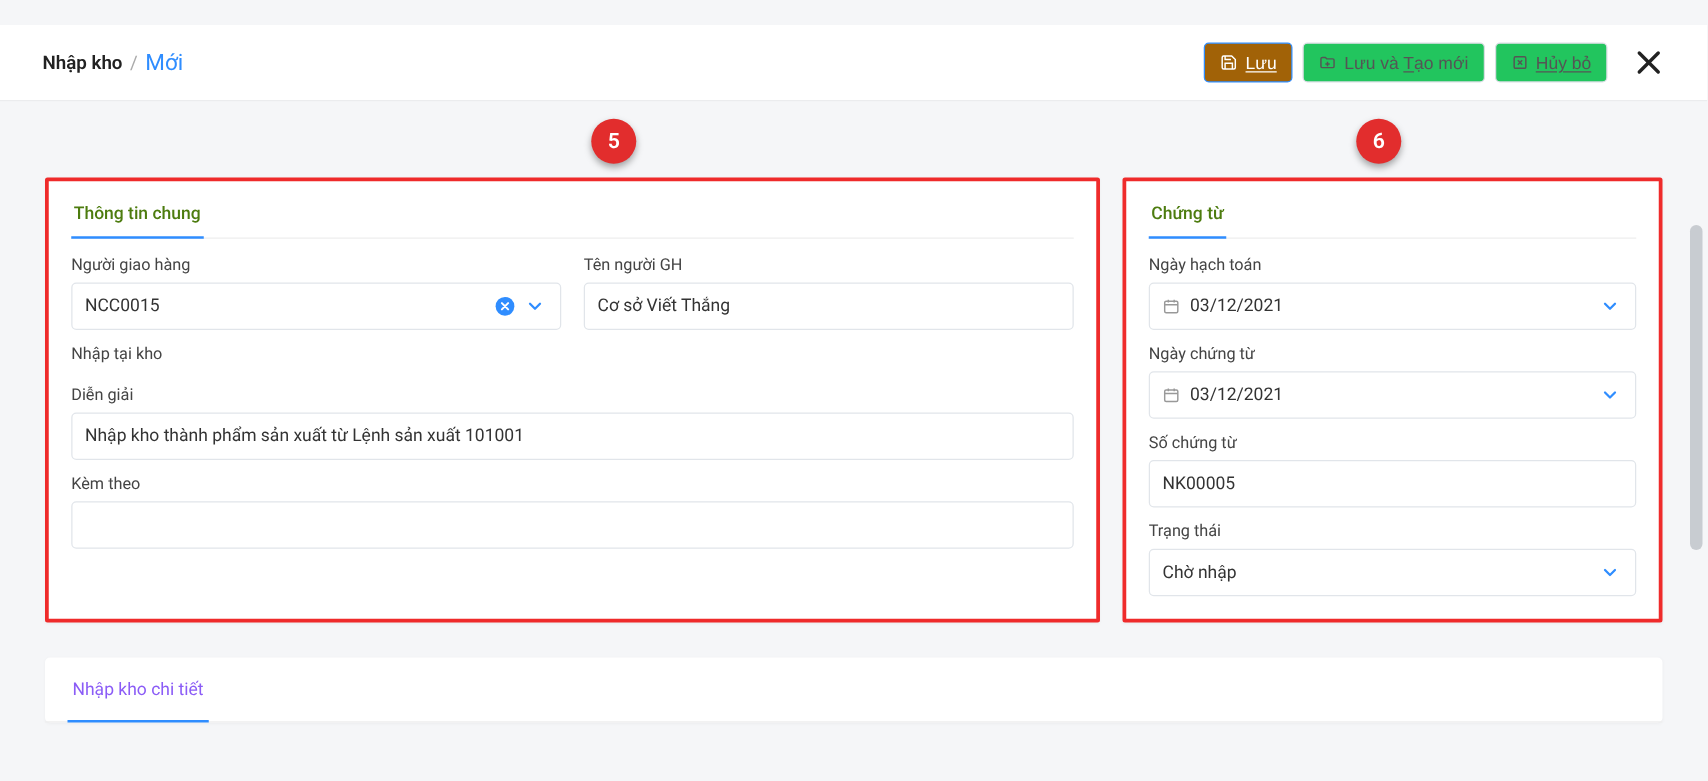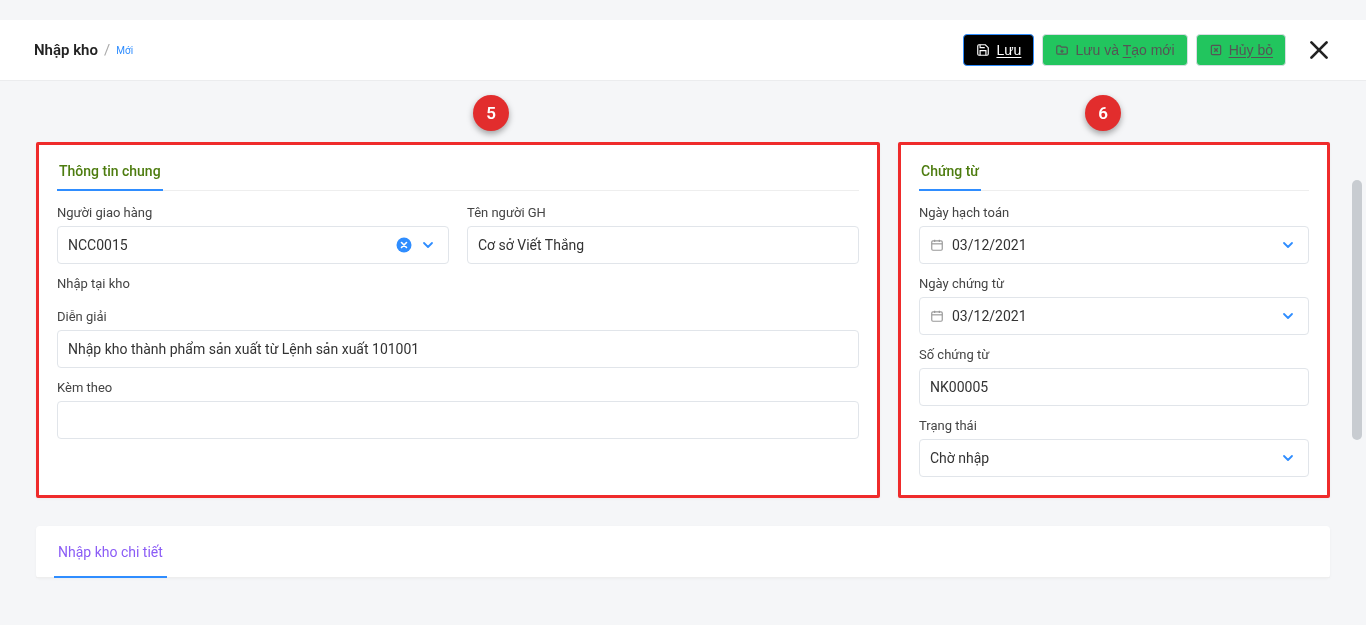--- a/index.html
+++ b/index.html
@@ -25,36 +25,36 @@
       margin-top: 20px;
     }
     .breadcrumb {
       display: flex;
       align-items: center;
       gap: 6px;
       font-size: 15px;
     }
     .breadcrumb .main { font-weight: 600; color: #222; }
     .breadcrumb .sep { color: #aaa; }
-    .breadcrumb .sub { color: #2f8dff; font-size: 10px; }
+    .breadcrumb .sub { color: #2f8dff; font-size: 18px; }
     .header-actions { display: flex; align-items: center; gap: 8px; }
     .btn {
       display: inline-flex;
       align-items: center;
       gap: 6px;
       padding: 7px 12px;
       border-radius: 4px;
       font-size: 14px;
       cursor: pointer;
       border: 1px solid #d9dde3;
       background: #22c55e;
       color: #555;
     }
     .btn.primary {
-      background: #000000;
+      background: #a16207;
       border-color: #2f8dff;
       color: #fff;
     }
     .btn .underline { text-decoration: underline; text-underline-offset: 2px; }
     .close-x {
       margin-left: 12px;
       cursor: pointer;
       display: inline-flex;
       align-items: center;
     }

